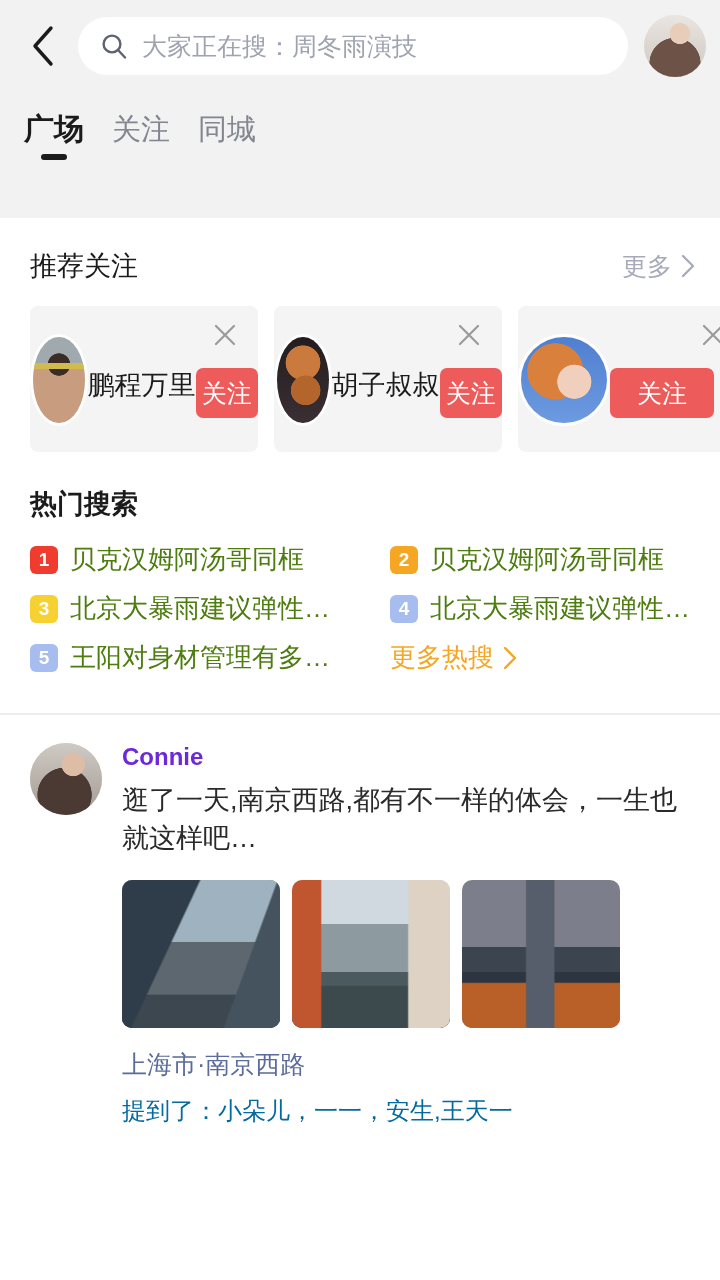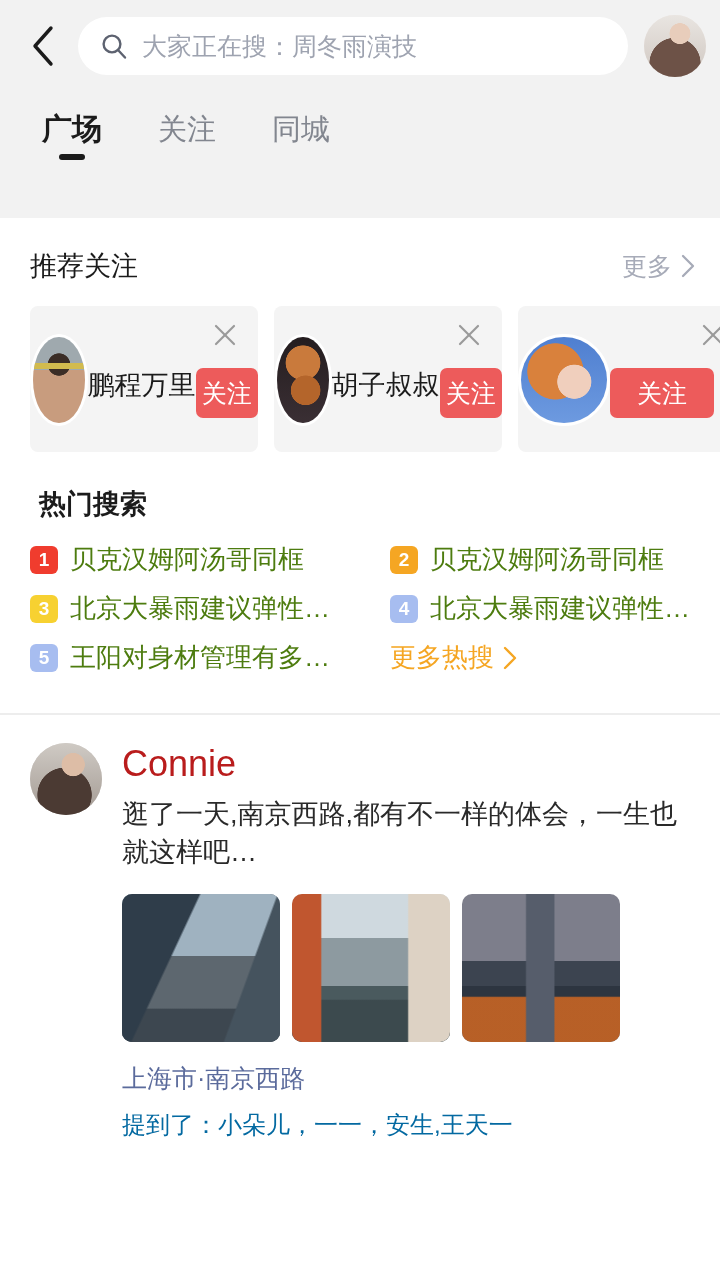--- a/index.html
+++ b/index.html
@@ -60,21 +60,21 @@
     flex: 1; height: 58px; background: #ffffff; border-radius: 29px;
     display: flex; align-items: center; padding: 0 22px; gap: 14px;
   }
   .search-ph { font-size: 25px; color: #9ea3b0; white-space: nowrap; overflow: hidden; }
   .avatar-top {
     width: 62px; height: 62px; border-radius: 50%; flex: none; overflow: hidden;
     background: #efe9e6; position: relative;
   }
 
   
-  .tabs { display: flex; align-items: flex-end; padding: 8px 0 0 42px; gap: 56px; height: 78px; }
+  .tabs { display: flex; align-items: flex-end; padding: 8px 0 0 24px; gap: 28px; height: 78px; }
   .tab { position: relative; padding-bottom: 20px; }
   .tab-label { font-size: 29px; color: #82868f; }
   .tab.active .tab-label { color: #1b1b1b; font-weight: bold; font-size: 30px; }
   .tab.active::after {
     content: ""; position: absolute; left: 50%; transform: translateX(-50%);
     bottom: 10px; width: 26px; height: 6px; background: #1b1b1b; border-radius: 3px;
   }
 
   
   .sec-head {
@@ -100,21 +100,21 @@
   }
   .rec-name { font-size: 27px; color: #1b1b1b; margin-top: 18px; white-space: nowrap; }
   .follow-btn {
     margin-top: 34px; width: 104px; height: 50px; border-radius: 7px;
     background: #ed5b5b; color: #fff; font-size: 25px;
     display: flex; align-items: center; justify-content: center; border: none;
   }
 
   
   .hot-wrap { padding: 34px 0 0 0; }
-  .hot-title { font-size: 27px; font-weight: bold; color: #1b1b1b; padding-left: 39px; }
+  .hot-title { font-size: 27px; font-weight: bold; color: #1b1b1b; padding-left: 30px; }
   .hot-grid {
     display: grid; grid-template-columns: 360px 1fr;
     row-gap: 14px; padding: 20px 0 0 30px;
   }
   .hot-item { display: flex; align-items: center; gap: 12px; }
   .hot-rank {
     width: 28px; height: 28px; border-radius: 6px; flex: none;
     color: #fff; font-size: 19px; display: flex;
     align-items: center; justify-content: center; font-weight: bold;
   }
@@ -126,21 +126,21 @@
 
   .divider { height: 2px; background: #ededed; margin-top: 38px; }
 
   
   .post { padding: 28px 24px 0 30px; display: flex; gap: 20px; }
   .post-avatar {
     width: 72px; height: 72px; border-radius: 50%; flex: none; overflow: hidden;
     background: #d8d5d2; position: relative;
   }
   .post-body { flex: 1; min-width: 0; }
-  .post-user { font-size: 36px; color: #b91c1c; font-weight: normal; }
+  .post-user { font-size: 24px; color: #6d28d9; font-weight: bold; }
   .post-text {
     font-size: 27px; color: #2a2a2a; line-height: 1.42; margin-top: 10px;
   }
   .post-images { display: flex; gap: 12px; margin-top: 22px; }
   .post-img { width: 158px; height: 148px; border-radius: 10px; overflow: hidden; position: relative; }
   .post-loc { font-size: 25px; color: #5b6b9c; margin-top: 20px; }
   .post-mentions { font-size: 24px; color: #0369a1; margin-top: 14px; }
 
   
   .ph { position: absolute; inset: 0; }

